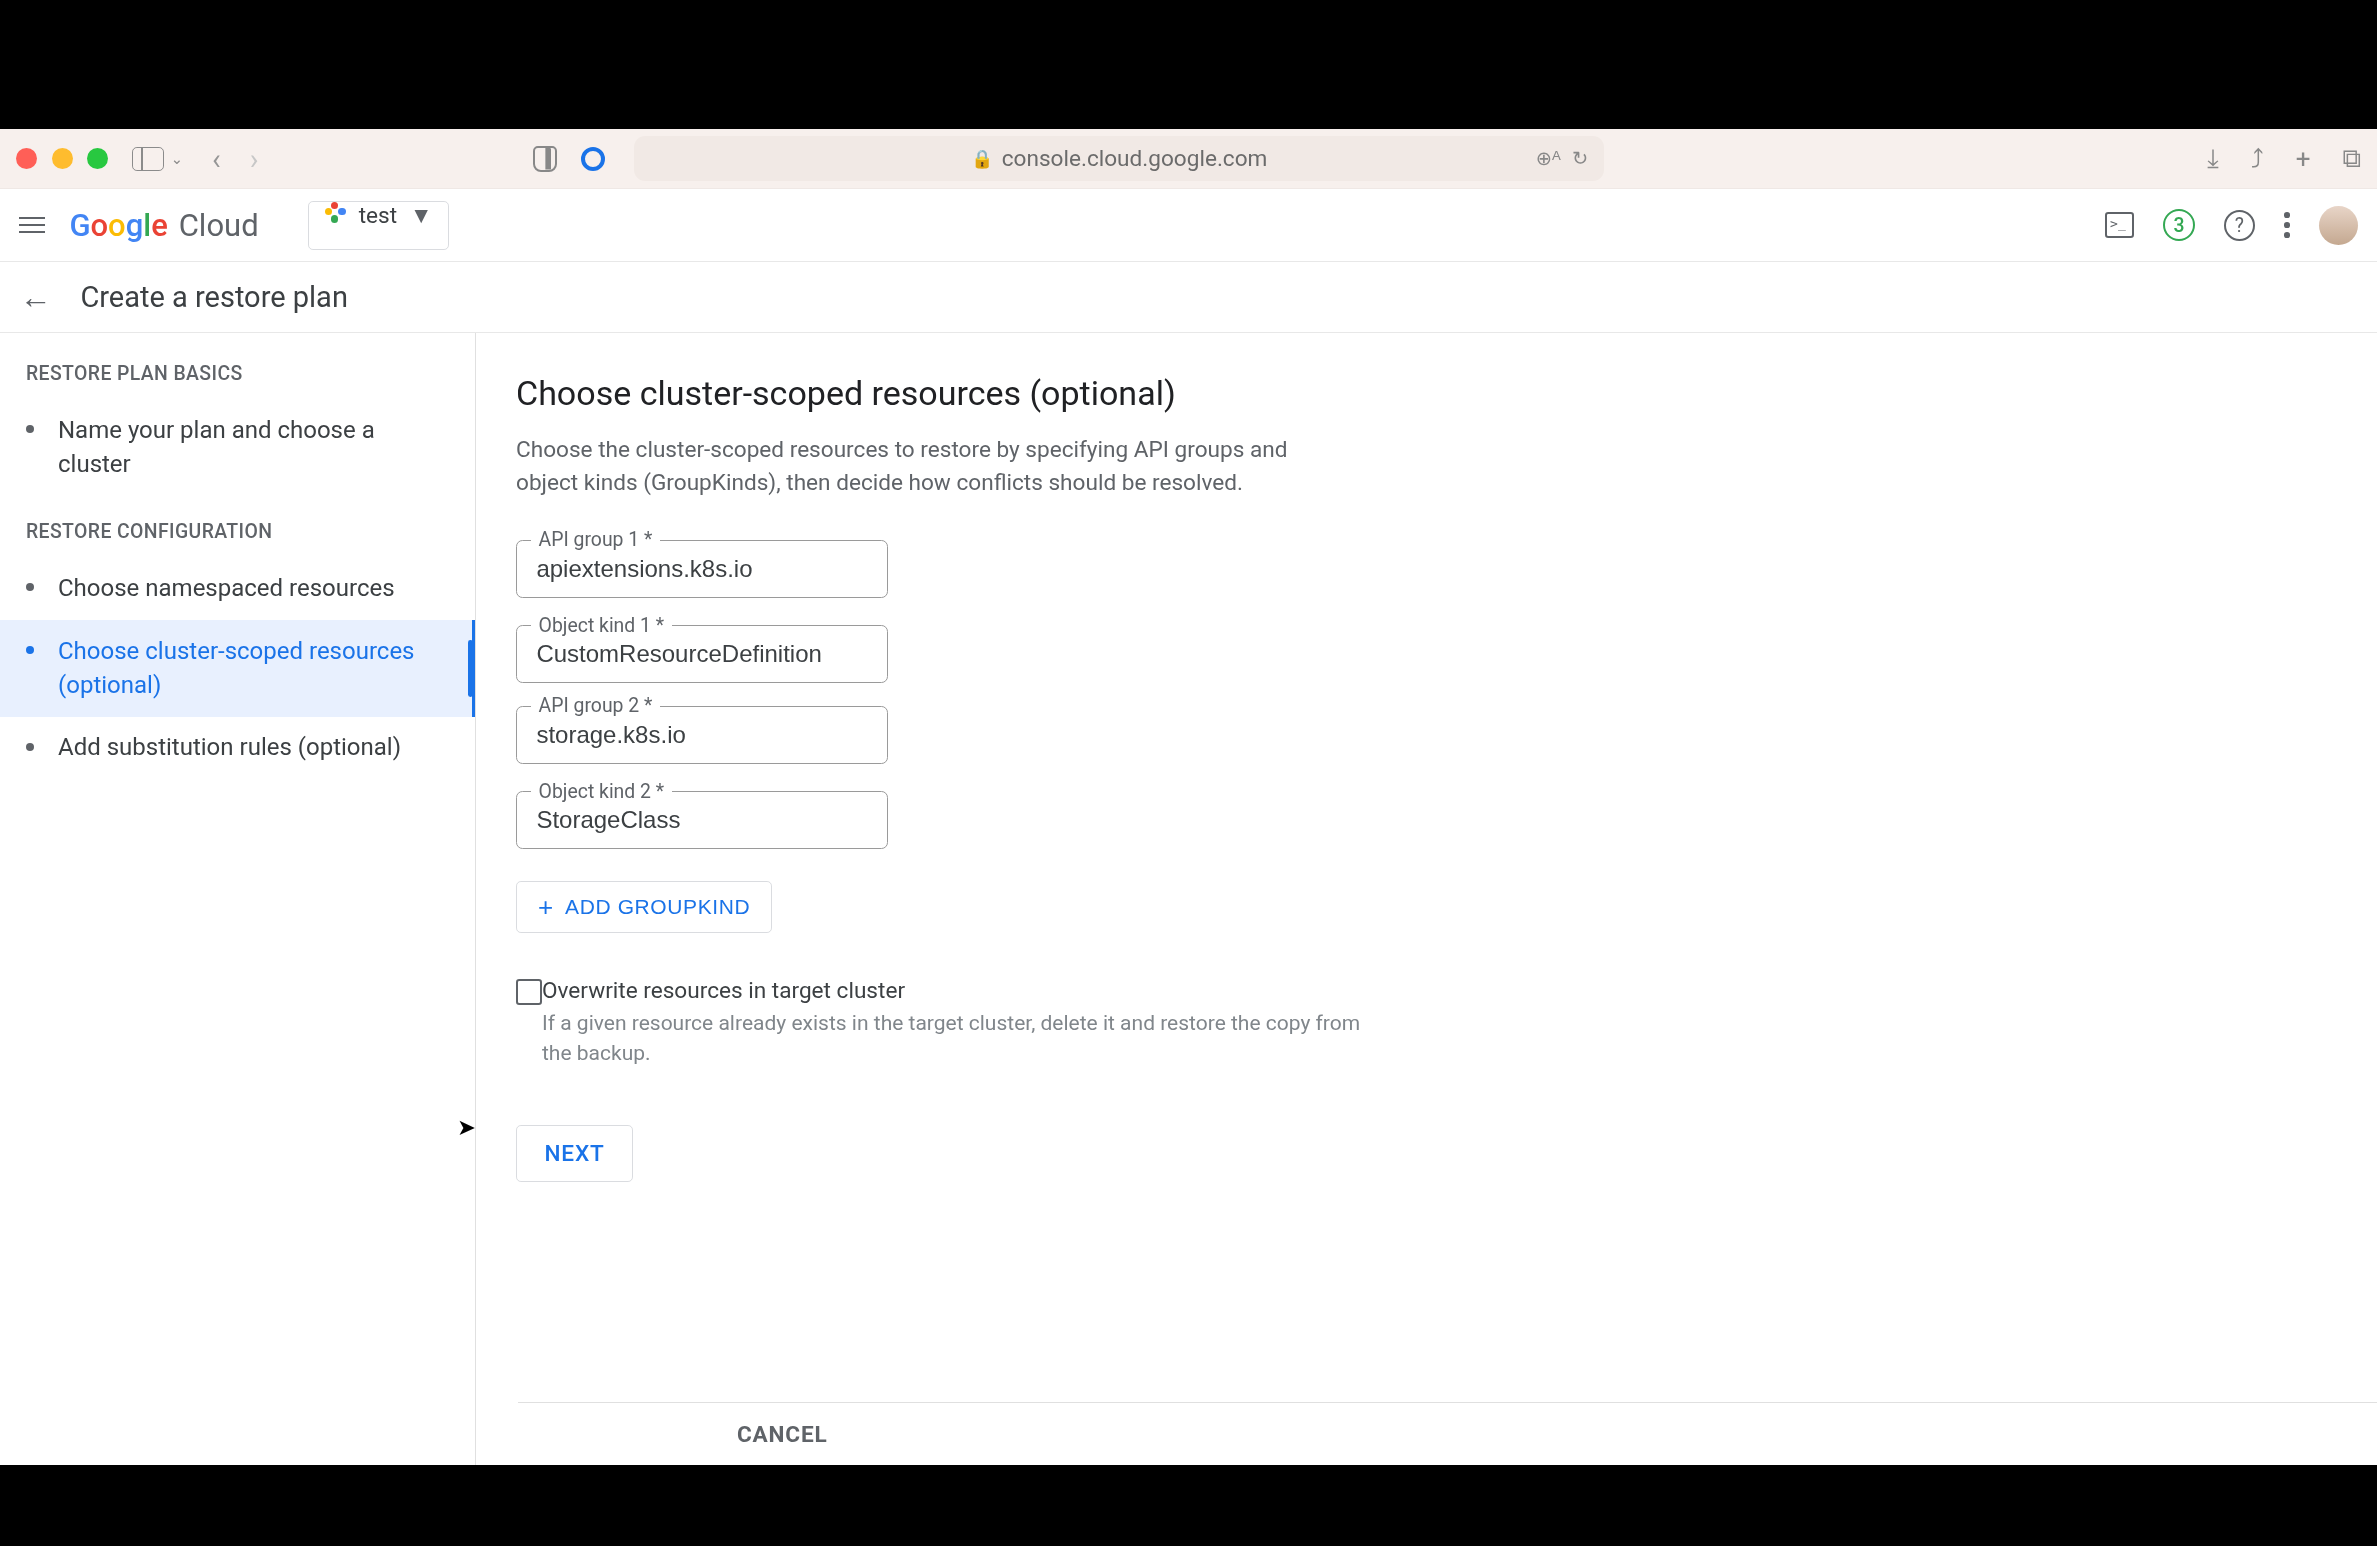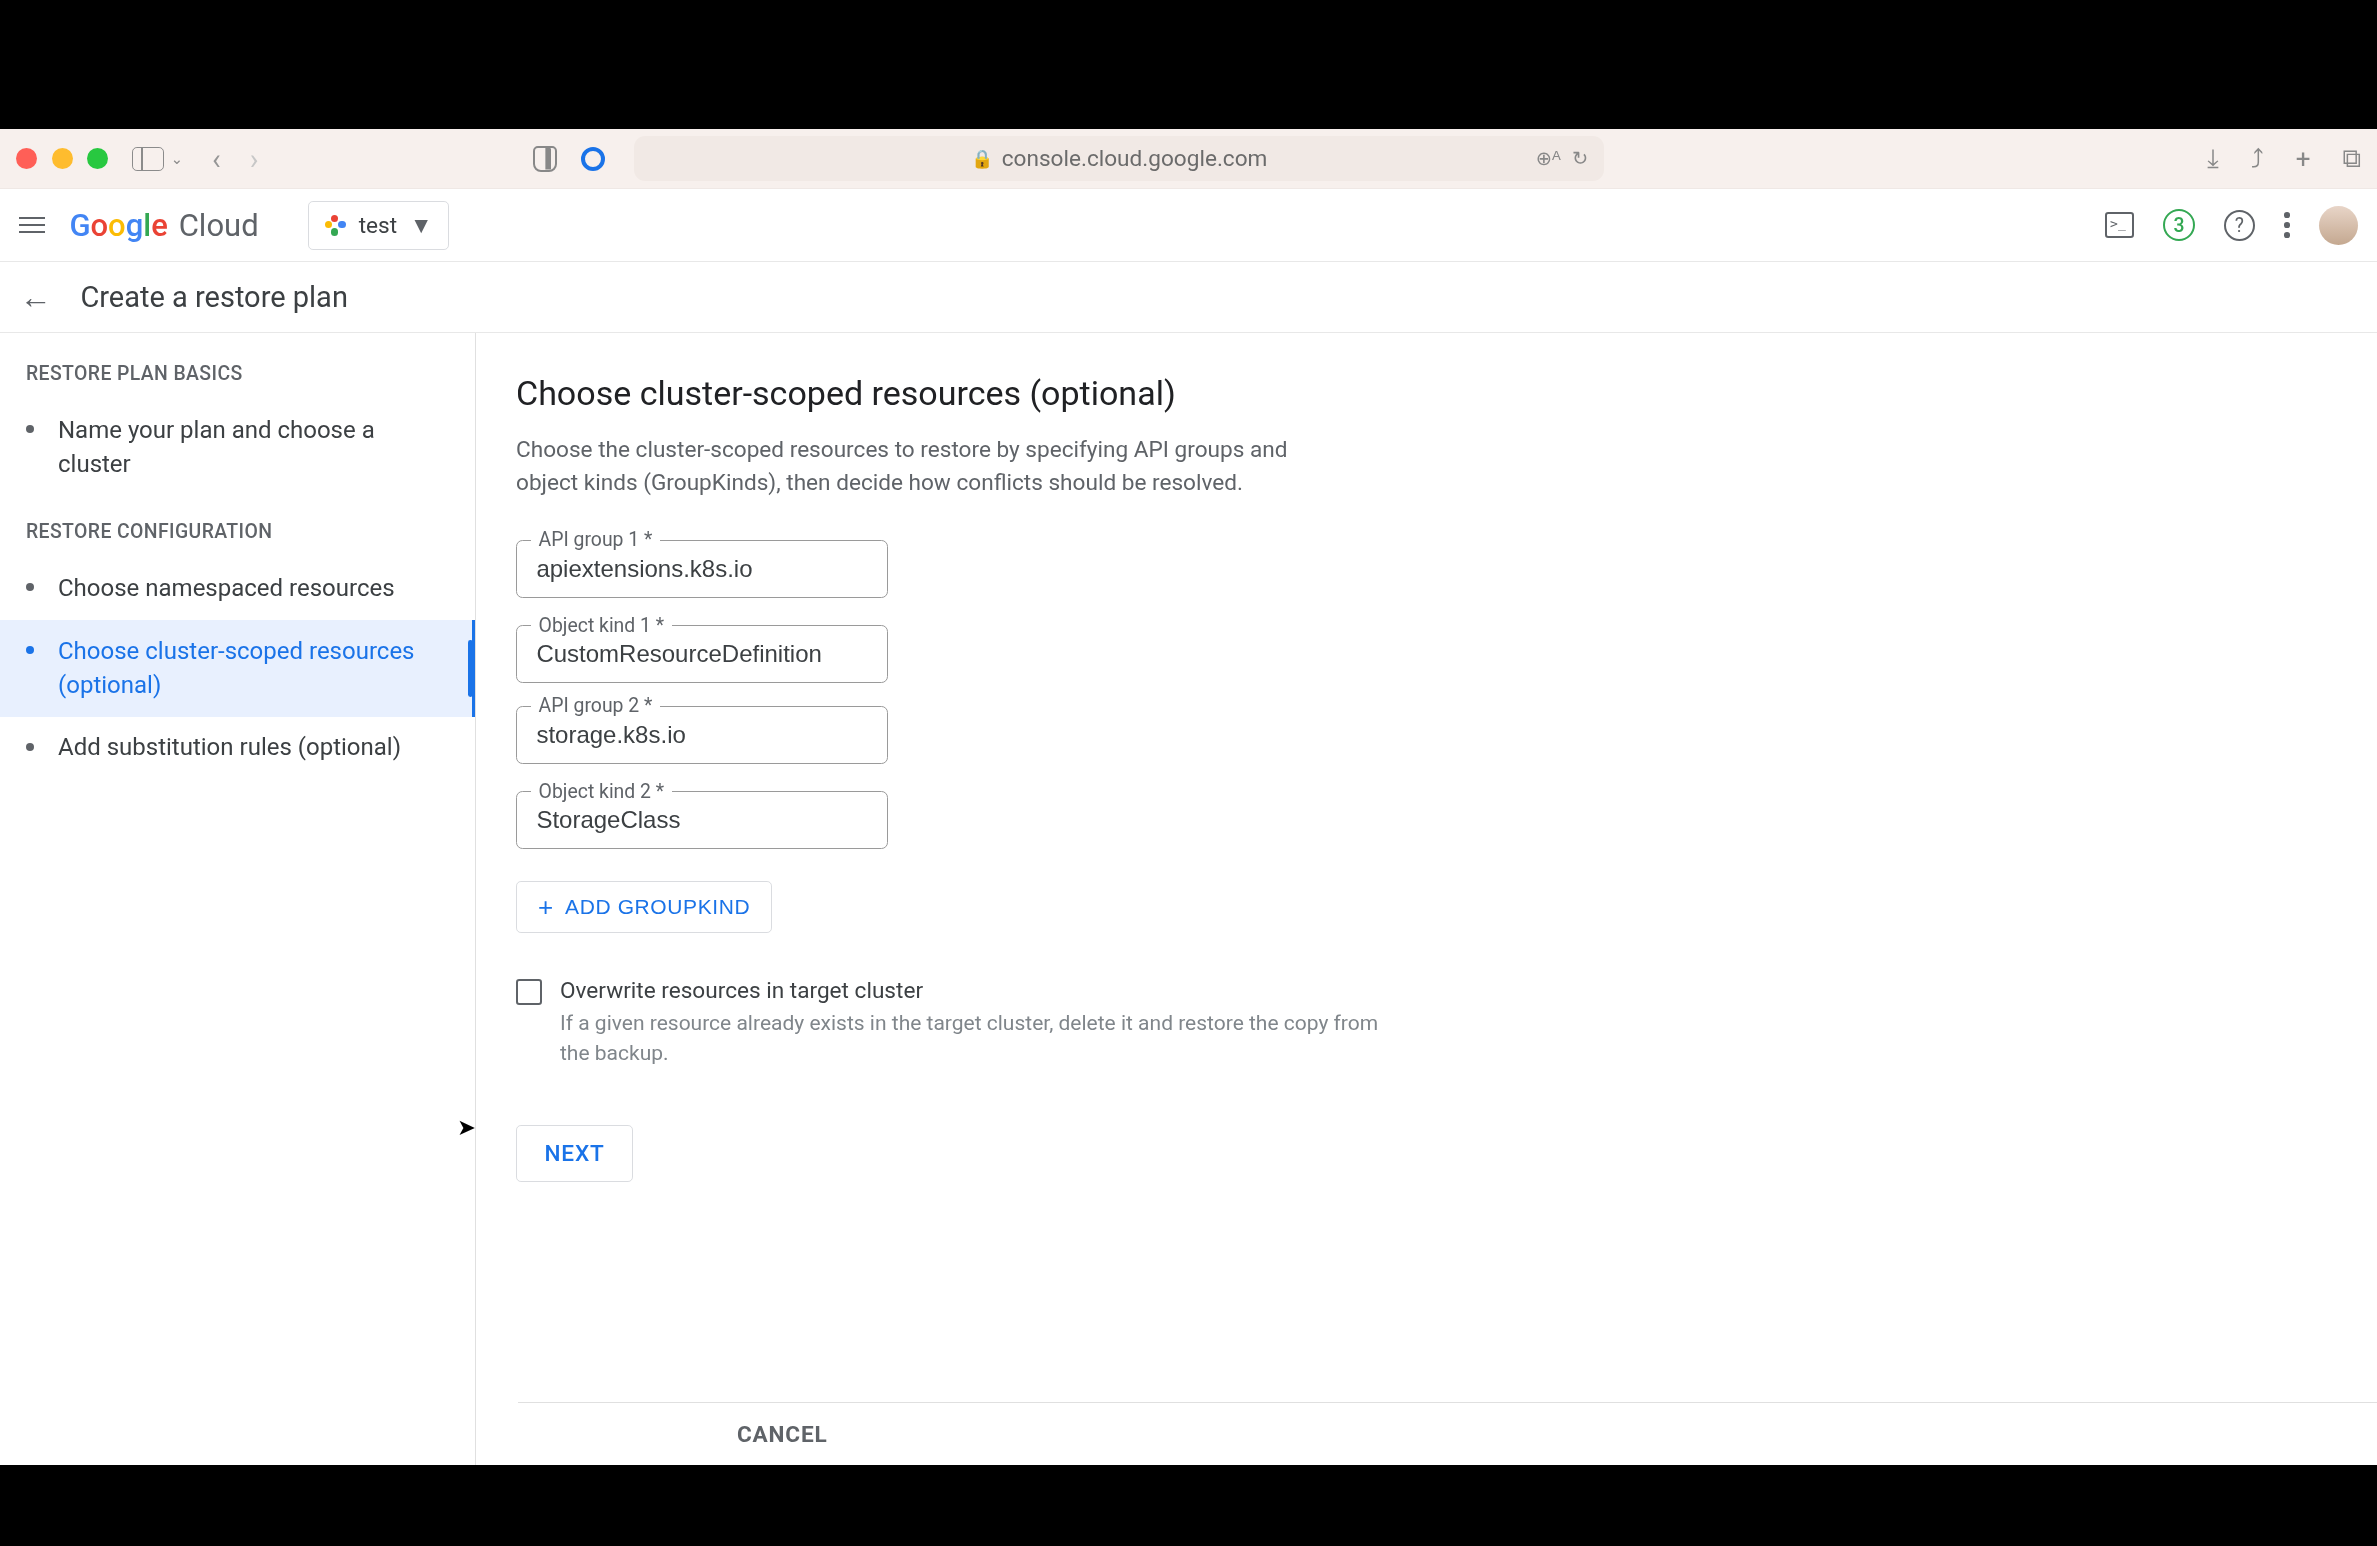--- a/index.html
+++ b/index.html
@@ -66,21 +66,21 @@
   border-bottom: 0.8px solid #e8e8e8;
 }
 .hamburger { display: flex; flex-direction: column; gap: 4.9px; margin-right: 24px; cursor: pointer; }
 .hamburger span { width: 26px; height: 2.4px; background: #5f6368; }
 .gcloud-logo { display: flex; align-items: center; gap: 6px; margin-right: 49px; font-size: 31px; font-weight: 400; }
 .gcloud-logo .g { font-weight: 500; }
 .g1{color:#4285f4}.g2{color:#ea4335}.g3{color:#fbbc05}.g4{color:#4285f4}.g5{color:#34a853}.g6{color:#ea4335}
 .gcloud-logo .cloud { color: #5f6368; margin-left: 4.9px; }
 .project-picker {
   height: 49px; border: 0.8px solid #dadce0; border-radius: 4.9px; padding: 0 16px;
-  display: flex; align-items: center; gap: 13px; font-size: 22.6px; color: #3c4043;
+  display: flex; gap: 13px; font-size: 22.6px; color: #3c4043;
   margin-right: 154px;
 }
 .dots4 { position: relative; width: 21px; height: 21px; }
 .dots4 i { position: absolute; width: 7.3px; height: 7.3px; border-radius: 50%; }
 .dots4 i:nth-child(1){background:#ea4335;top:0;left:6.5px}
 .dots4 i:nth-child(2){background:#fbbc05;top:6.5px;left:0}
 .dots4 i:nth-child(3){background:#4285f4;top:6.5px;right:0}
 .dots4 i:nth-child(4){background:#34a853;bottom:0;left:6.5px}
 .search-wrap {
   flex: 1; max-width: 1003px; height: 53px; border: 0.8px solid #dadce0; border-radius: 4.9px;
@@ -137,21 +137,21 @@
 .field label {
   position: absolute; top: -11.3px; left: 14.6px; background: #fff; padding: 0 8px;
   font-size: 19.4px; color: #5f6368;
 }
 .add-btn {
   display: inline-flex; align-items: center; gap: 11.3px; height: 52px; padding: 0 21px;
   border: 0.8px solid #dadce0; border-radius: 4.9px; color: #1a73e8; font-size: 21px;
   font-weight: 500; letter-spacing: 0.6px; background: #fff; cursor: pointer; margin-top: 9.7px;
 }
 .add-btn .plus { font-size: 26px; font-weight: 300; }
-.checkbox-row { display: flex; gap: 18px; margin-top: 44px; align-items: flex-start; max-width: 873px; }
+.checkbox-row { display: flex; gap: 0; margin-top: 44px; align-items: flex-start; max-width: 873px; }
 .checkbox {
   width: 26px; height: 26px; border: 2px solid #5f6368; border-radius: 3.2px; flex-shrink: 0; margin-top: 1.6px;
 }
 .cb-content .cb-label { font-size: 22.6px; color: #3c4043; margin-bottom: 4.9px; }
 .cb-content .cb-help { font-size: 21px; color: #80868b; line-height: 1.4; }
 .next-btn {
   display: inline-block; margin-top: 57px; height: 57px; padding: 0 27.5px;
   border: 0.8px solid #dadce0; border-radius: 4.9px; color: #1a73e8; font-size: 22.6px;
   font-weight: 500; letter-spacing: 0.8px; background: #fff; line-height: 55px; cursor: pointer;
 }

